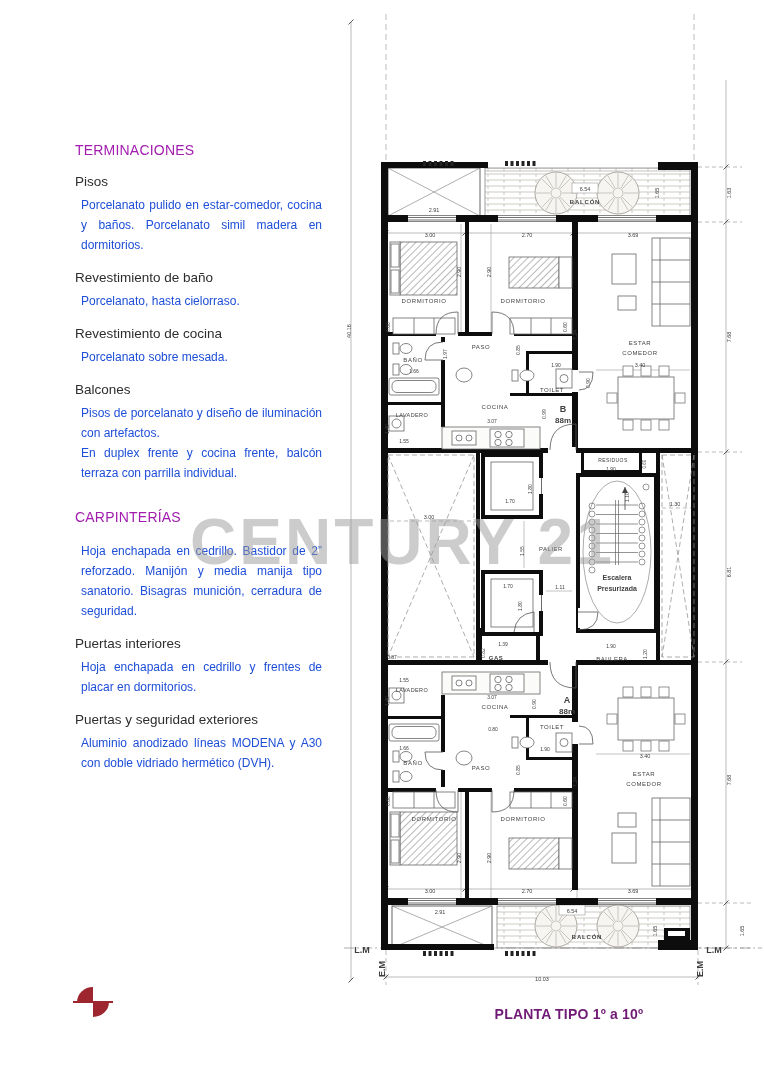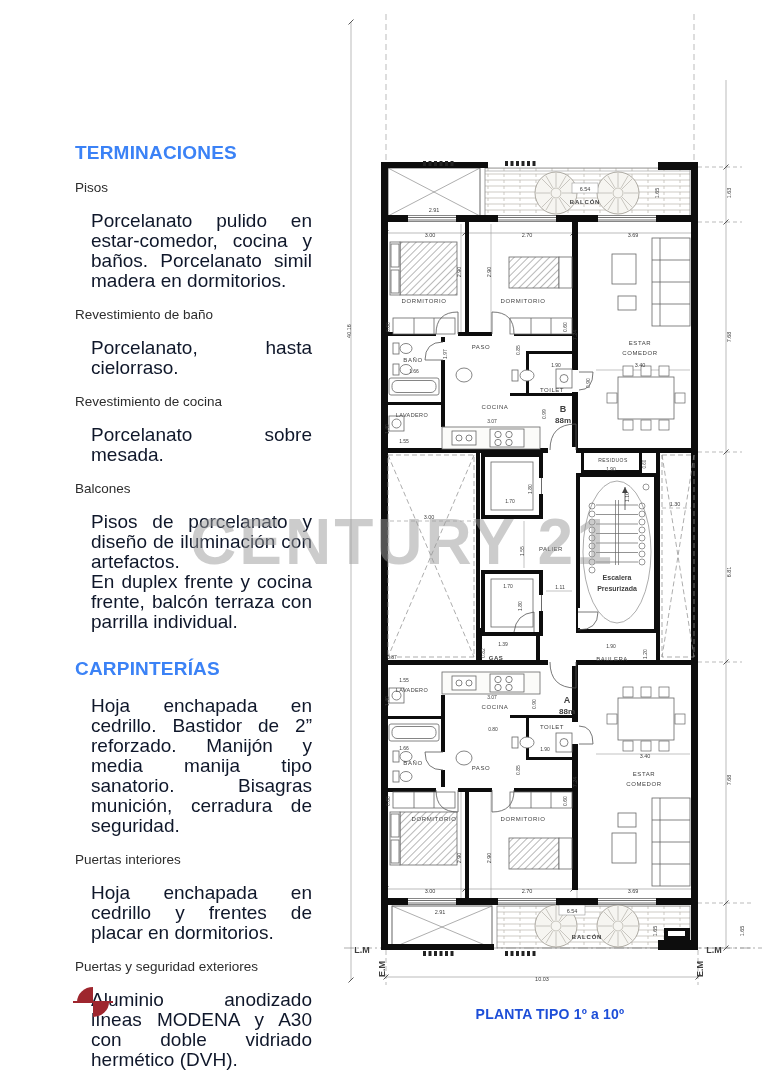--- a/index.html
+++ b/index.html
@@ -1,27 +1,27 @@
 <!DOCTYPE html>
 <html><head>
 <meta charset="utf-8">
 <style>
   html,body{margin:0;padding:0}
   body{width:764px;height:1080px;background:#ffffff;position:relative;overflow:hidden;
        font-family:"Liberation Sans",sans-serif;color:#333}
   .sidebar{position:absolute;left:75px;top:142px;width:253px;z-index:1}
-  .section-heading{font-size:19px;font-weight:bold;color:#3b82f6;margin:0 0 16px;letter-spacing:.2px}
+  .section-heading{font-size:14px;font-weight:normal;color:#a21caf;margin:0 0 16px;letter-spacing:.2px}
   .section + .section{margin-top:26px}
   .spec-item{margin:0 0 15px}
   .spec-title{font-weight:normal;font-size:13.5px;color:#2d2d2d;margin:0 0 2px}
-  .spec-body{font-size:19px;line-height:20px;color:#0f172a;text-align:justify;
-             white-space:pre-line;margin:16px}
+  .spec-body{font-size:12px;line-height:20px;color:#1d4ed8;text-align:justify;
+             white-space:pre-line;margin:6px}
   #plan{position:absolute;left:0;top:0;z-index:2;pointer-events:none}
-  .caption{position:absolute;left:420px;top:1006px;width:260px;text-align:center;
-           font-size:14px;font-weight:bold;color:#1d4ed8;letter-spacing:.2px;z-index:1}
+  .caption{position:absolute;left:439px;top:1006px;width:260px;text-align:center;
+           font-size:14px;font-weight:bold;color:#701a75;letter-spacing:.2px;z-index:1}
   .logo{position:absolute;left:70px;top:984px;width:44px;height:36px;z-index:1}
   .logo-q1{position:absolute;left:7px;top:3px;width:16px;height:15px;background:#9e262e;
            border-radius:100% 0 0 0}
   .logo-q2{position:absolute;left:23px;top:18px;width:16px;height:15px;background:#9e262e;
            border-radius:0 0 100% 0}
   .logo-line{position:absolute;left:3px;top:17px;width:40px;height:2px;background:#9e262e}
   text{font-family:"Liberation Sans",sans-serif}
 </style>
 </head>
 <body>

